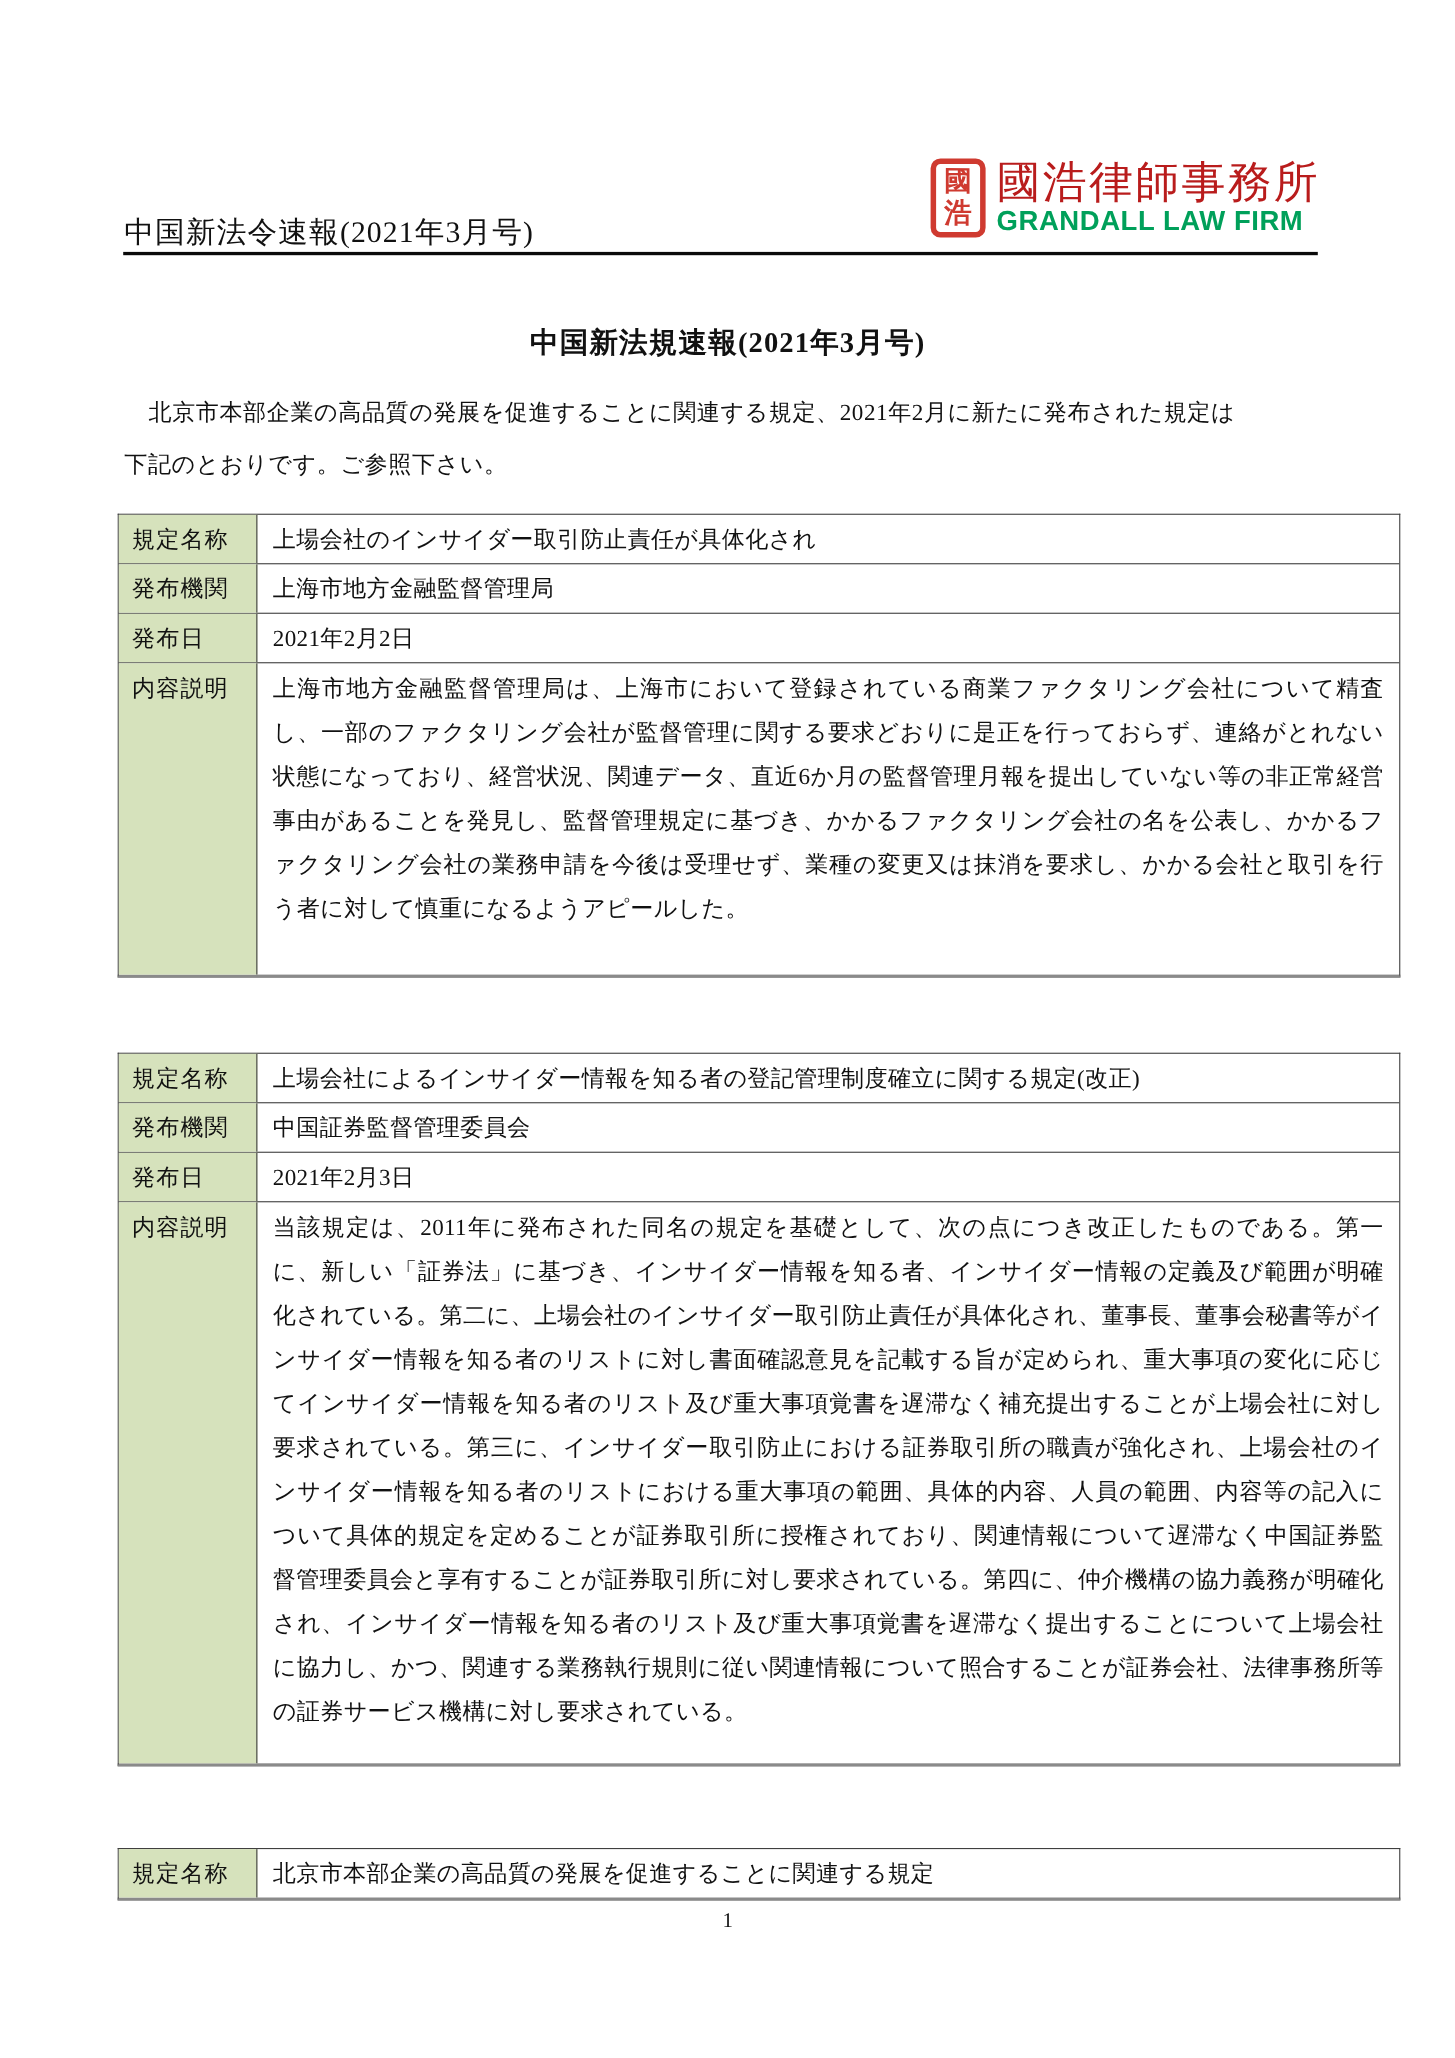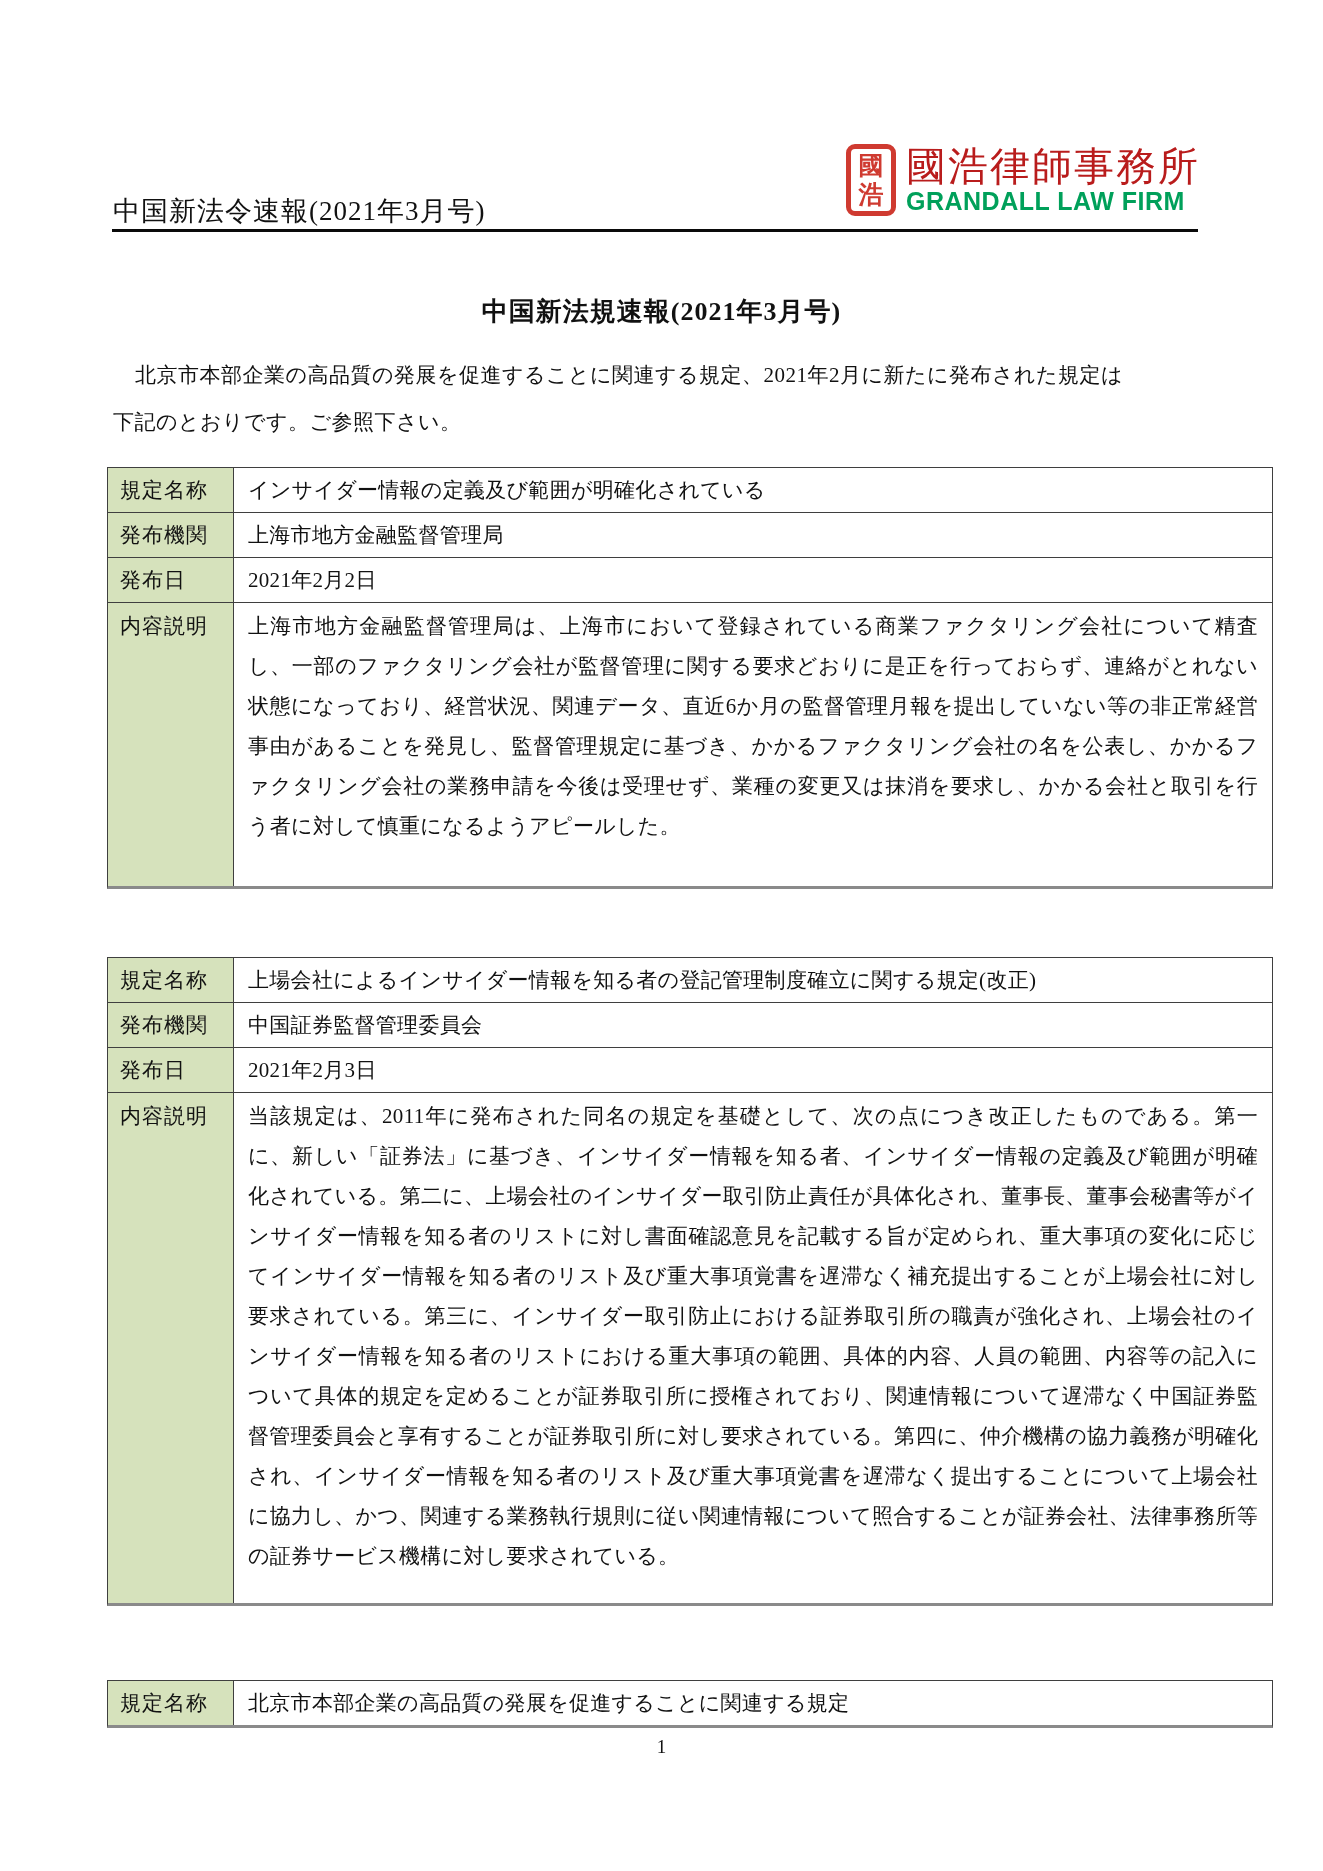--- a/index.html
+++ b/index.html
@@ -119,21 +119,21 @@
   <div class="doc-title">中国新法規速報(2021年3月号)</div>
 
   <div class="intro">
     <div class="line1">北京市本部企業の高品質の発展を促進することに関連する規定、2021年2月に新たに発布された規定は</div>
     <div class="line2">下記のとおりです。ご参照下さい。</div>
   </div>
 
   <div class="reg-table t1">
     <div class="trow short">
       <div class="tlabel">規定名称</div>
-      <div class="tvalue">インサイダー情報の定義及び範囲が明確化されている</div>
+      <div class="tvalue">上場会社のインサイダー取引防止責任が具体化され</div>
     </div>
     <div class="trow short">
       <div class="tlabel">発布機関</div>
       <div class="tvalue">上海市地方金融監督管理局</div>
     </div>
     <div class="trow short">
       <div class="tlabel">発布日</div>
       <div class="tvalue">2021年2月2日</div>
     </div>
     <div class="trow desc">

